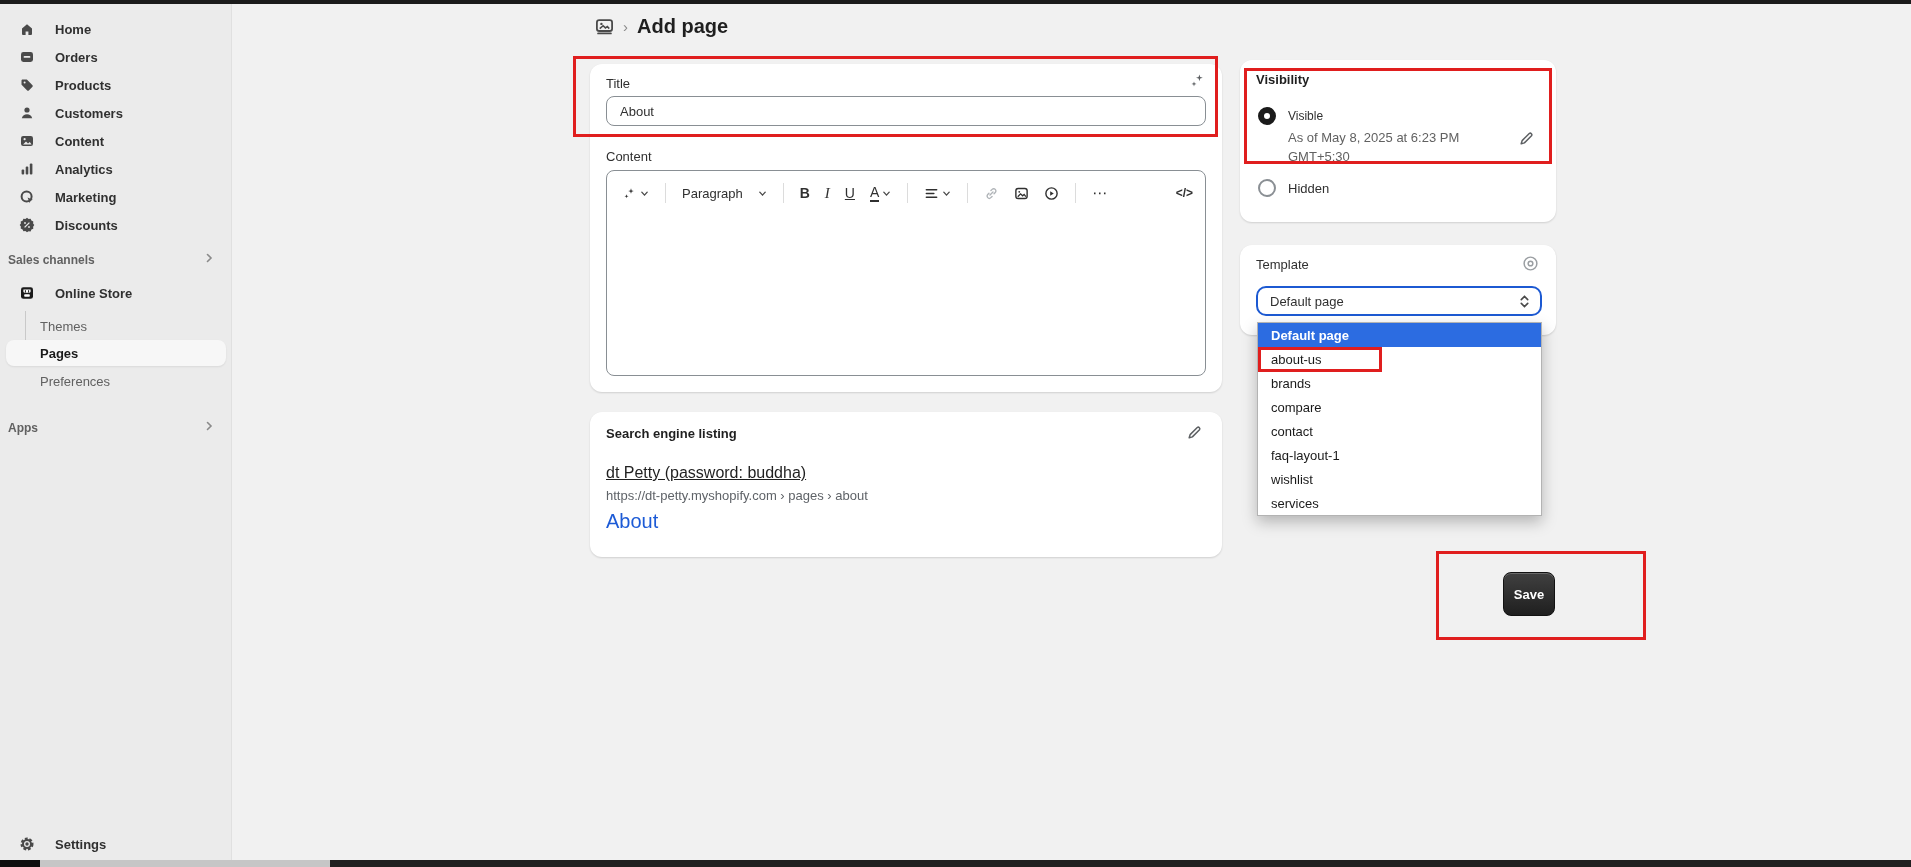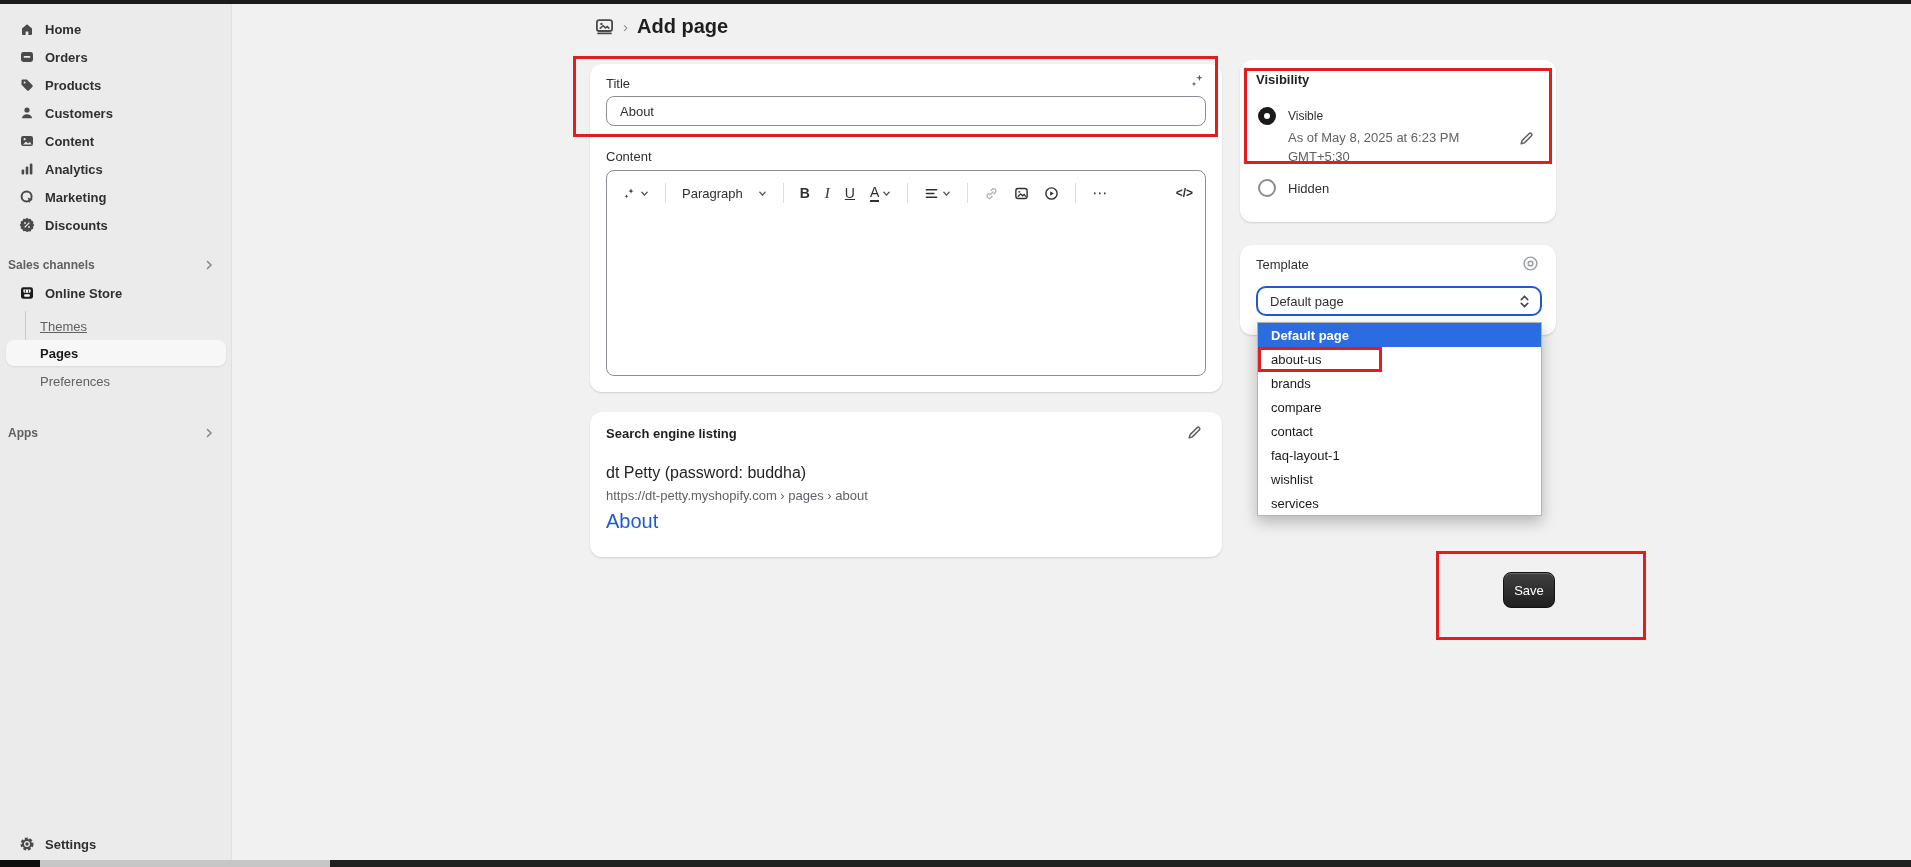--- a/index.html
+++ b/index.html
@@ -10,24 +10,24 @@
   
   .top-strip { left:0; top:0; width:1911px; height:4px; background:#1b1b1b; }
   .bottom-strip { left:0; top:860px; width:1911px; height:7px; background:#202020; display:flex; }
   .bottom-strip .seg1 { width:40px; background:#0e0e0e; }
   .bottom-strip .seg2 { width:290px; background:#c6c6c6; }
   .bottom-strip .seg3 { flex:1; background:#202020; }
 
   
   .sidebar { left:0; top:4px; width:232px; height:856px; background:#ebebeb; border-right:1px solid #e0e0e0; }
   .nav { position:absolute; left:0; top:11px; width:232px; }
-  .nav-item { display:flex; align-items:center; height:28px; padding-left:18px; gap:10px;
+  .nav-item { display:flex; align-items:center; height:28px; padding-left:18px; gap:20px;
               font-size:13px; font-weight:600; color:#303030; cursor:pointer; }
   .nav-item .ic { width:17px; height:17px; display:flex; align-items:center; justify-content:center; color:#4a4a4a; }
-  .section-hd { position:absolute; left:0; width:232px; height:24px; display:flex; align-items:center;
+  .section-hd { position:absolute; left:0; width:232px; height:24px; display:flex; align-items:flex-start;
                 justify-content:space-between; padding:0 18px 0 8px; font-size:12px; font-weight:600; color:#616161; }
   .sec-chev { color:#8a8a8a; }
   .sub-item { position:absolute; left:6px; width:220px; height:26px; display:flex; align-items:center;
               padding-left:34px; font-size:13px; color:#616161; cursor:pointer; }
   .sub-item.selected { background:#f7f7f7; border-radius:8px; color:#1a1a1a; font-weight:700;
                        box-shadow:0 1px 2px rgba(0,0,0,.08); }
   .tree-line { position:absolute; left:25px; top:307px; width:11px; height:41px;
                border-left:1.5px solid #c9c9c9; border-bottom:1.5px solid #c9c9c9; border-bottom-left-radius:9px; }
   .tree-arrow { position:absolute; left:35px; top:344px; width:0; height:0;
                 border-left:5px solid #c9c9c9; border-top:4px solid transparent; border-bottom:4px solid transparent; }
@@ -63,21 +63,21 @@
   .tb-more { font-size:15px; letter-spacing:1px; }
   .tb-code { margin-left:auto; font-size:12px; font-weight:700; cursor:pointer; }
   .para-label { font-size:13px; }
   .chev { display:flex; color:#4a4a4a; }
   .dim { color:#b0b4b8; }
 
   
   .seo-hd { left:16px; top:14px; font-size:13px; font-weight:700; color:#1f1f1f; }
   .pencil { color:#5c5f62; cursor:pointer; }
   .seo-pencil { left:596px; top:12px; }
-  .seo-site { left:16px; top:52px; font-size:16px; color:#1f1f1f; }
+  .seo-site { left:16px; top:52px; font-size:16px; color:#1f1f1f;text-decoration:underline; }
   .seo-url { left:16px; top:76px; font-size:13px; color:#5f6368; }
   .seo-link { left:16px; top:98px; font-size:20px; color:#1d5bd6; cursor:pointer; }
 
   
   .vis-hd { left:16px; top:12px; font-size:13px; font-weight:700; color:#1f1f1f; }
   .radio-on { left:18px; top:47px; width:18px; height:18px; border-radius:50%; border:6px solid #1a1a1a; background:#fff; cursor:pointer; }
   .radio-off { left:18px; top:119px; width:18px; height:18px; border-radius:50%; border:2px solid #8a8f94; background:#fff; cursor:pointer; }
   .vis-lbl1 { left:48px; top:49px; font-size:12px; color:#303030; }
   .vis-note1 { left:48px; top:70px; font-size:13px; color:#616161; }
   .vis-note2 { left:48px; top:89px; font-size:13px; color:#616161; }
@@ -91,23 +91,23 @@
                 display:flex; align-items:center; padding:0 10px 0 12px; font-size:13px; color:#303030; cursor:pointer; }
   .tpl-select .updown { margin-left:auto; color:#4a4a4a; display:flex; }
 
   
   .dropdown { left:1257px; top:322px; width:285px; background:#fff; border:1px solid #b3b3b3;
               box-shadow:0 6px 14px rgba(0,0,0,.25); z-index:40; }
   .opt { height:24px; display:flex; align-items:center; padding-left:13px; font-size:13px; color:#1a1a1a; cursor:pointer; }
   .opt.selected { background:#2c6ce1; color:#ffffff; font-weight:700; }
 
   
-  .save-btn { left:1503px; top:572px; width:52px; height:36px; border-radius:8px;
+  .save-btn { left:1503px; top:572px; width:52px; height:44px; border-radius:8px;
               background:linear-gradient(#404040,#1f1f1f); border:1px solid #121212;
-              box-shadow:inset 0 1px 0 rgba(255,255,255,.22); color:#fff; font-size:13px; font-weight:400;
+              box-shadow:inset 0 1px 0 rgba(255,255,255,.22); color:#fff; font-size:13px; font-weight:700;
               display:flex; align-items:center; justify-content:center; cursor:pointer; }
 
   
   .anno { position:absolute; border:3px solid #e01e1e; z-index:60; pointer-events:none; }
   .anno-title { left:573px; top:56px; width:645px; height:81px; }
   .anno-vis { left:1244px; top:68px; width:308px; height:96px; }
   .anno-opt { left:1258px; top:347px; width:124px; height:25px; }
   .anno-save { left:1436px; top:551px; width:210px; height:89px; }
 
   svg { display:block; }
@@ -213,21 +213,21 @@
           <path d="M6.4 5.2v2.4M9.6 5.2v2.4" stroke="#1a1a1a" stroke-width="1"></path>
           <rect x="5.2" y="9.2" width="5.6" height="2.6" rx="0.8" fill="#ffffff"></rect>
         </svg>
     </span>
     <span>Online Store</span>
   </div>
 
   <div class="tree-line"></div>
   <div class="tree-arrow"></div>
 
-  <div class="sub-item" style="top:309px;text-decoration:underline;">
+  <div class="sub-item" style="top:309px;">
     <span>Themes</span>
   </div>
   <div class="sub-item selected" style="top:336px;">
     <span>Pages</span>
   </div>
   <div class="sub-item" style="top:364px;">
     <span>Preferences</span>
   </div>
 
   <div class="section-hd" style="top:417px;">

